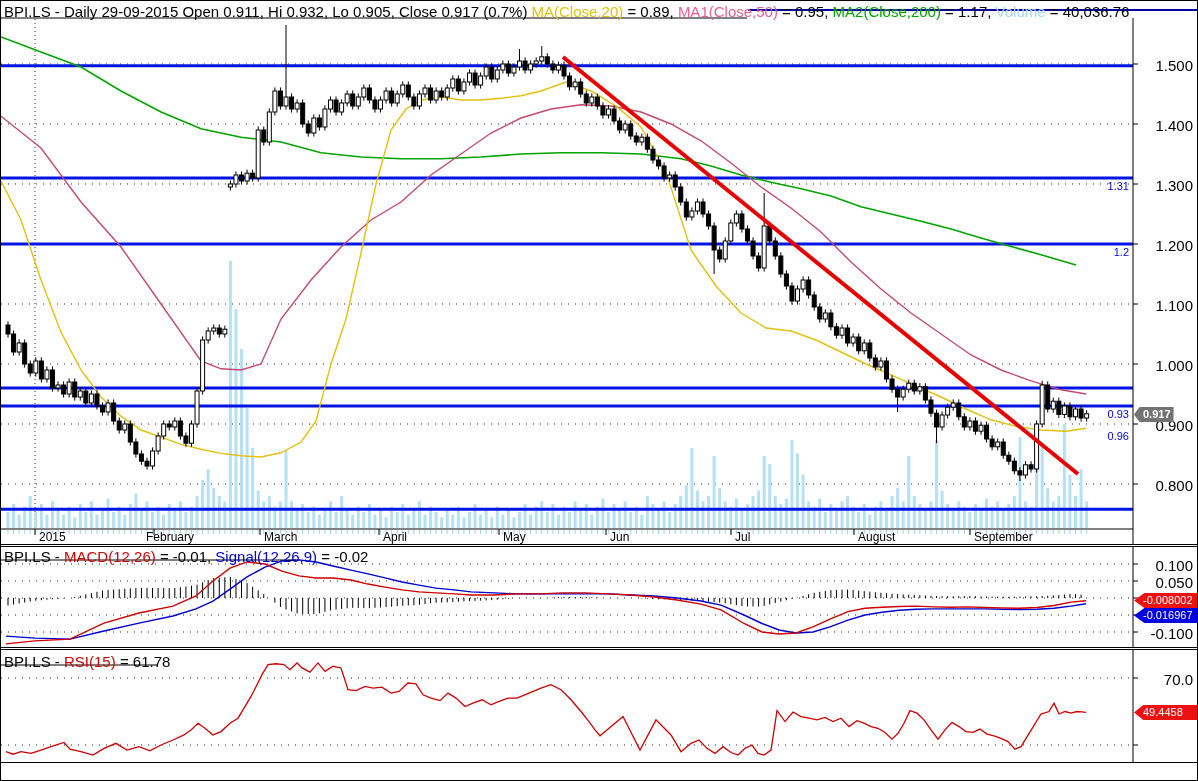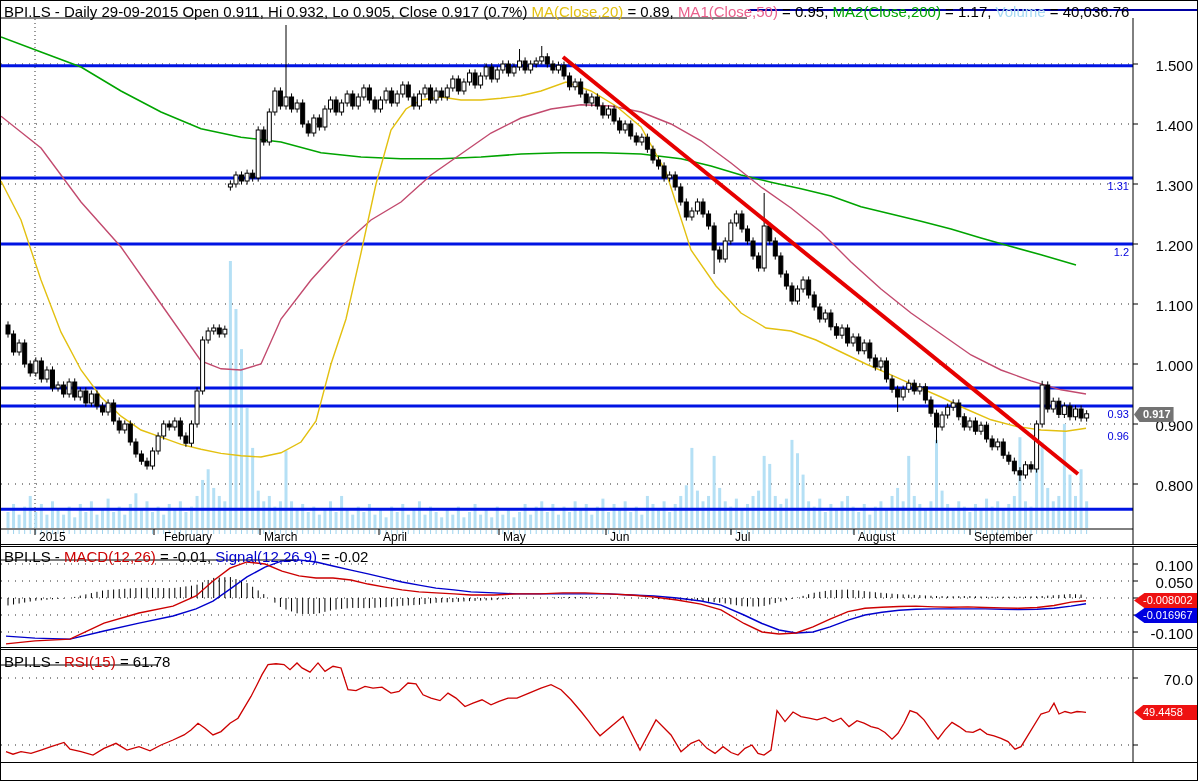--- a/index.html
+++ b/index.html
@@ -1054,21 +1054,21 @@
       <line x1="1132" y1="546" x2="1132" y2="646" stroke="#000" stroke-width="1"></line>
       <line x1="1132" y1="649" x2="1132" y2="761" stroke="#000" stroke-width="1"></line>
     </svg>
 
   <div class="title" id="title-price" style="top:2px"><span style="color: rgb(0, 0, 0);">BPI.LS - Daily 29-09-2015 Open 0.911, Hi 0.932, Lo 0.905, Close 0.917 (0.7%) </span><span style="color: rgb(227, 192, 16);">MA(Close,20)</span><span style="color: rgb(0, 0, 0);"> = 0.89, </span><span style="color: rgb(233, 96, 140);">MA1(Close,50)</span><span style="color: rgb(0, 0, 0);"> = 0.95, </span><span style="color: rgb(0, 164, 0);">MA2(Close,200)</span><span style="color: rgb(0, 0, 0);"> = 1.17, </span><span style="color: rgb(166, 217, 242);">Volume</span><span style="color: rgb(0, 0, 0);"> = 40,036.76</span></div>
   <div class="title" id="title-macd" style="top:547px"><span style="color: rgb(0, 0, 0);">BPI.LS - </span><span style="color: rgb(204, 0, 0);">MACD(12,26)</span><span style="color: rgb(0, 0, 0);"> = -0.01, </span><span style="color: rgb(0, 0, 204);">Signal(12,26,9)</span><span style="color: rgb(0, 0, 0);"> = -0.02</span></div>
   <div class="title" id="title-rsi" style="top:652px"><span style="color: rgb(0, 0, 0);">BPI.LS - </span><span style="color: rgb(204, 0, 0);">RSI(15)</span><span style="color: rgb(0, 0, 0);"> = 61.78</span></div>
 
   <div id="months">
       <div class="month" style="left: 38px;">2015</div>
-      <div class="month" style="left: 163px;">February</div>
+      <div class="month" style="left: 145px;">February</div>
       <div class="month" style="left: 263px;">March</div>
       <div class="month" style="left: 382px;">April</div>
       <div class="month" style="left: 502px;">May</div>
       <div class="month" style="left: 609px;">Jun</div>
       <div class="month" style="left: 734px;">Jul</div>
       <div class="month" style="left: 857px;">August</div>
       <div class="month" style="left: 973px;">September</div>
     </div>
   <div id="axis-labels">
       <div class="axlabel" style="top: 56px;">1.500</div>

